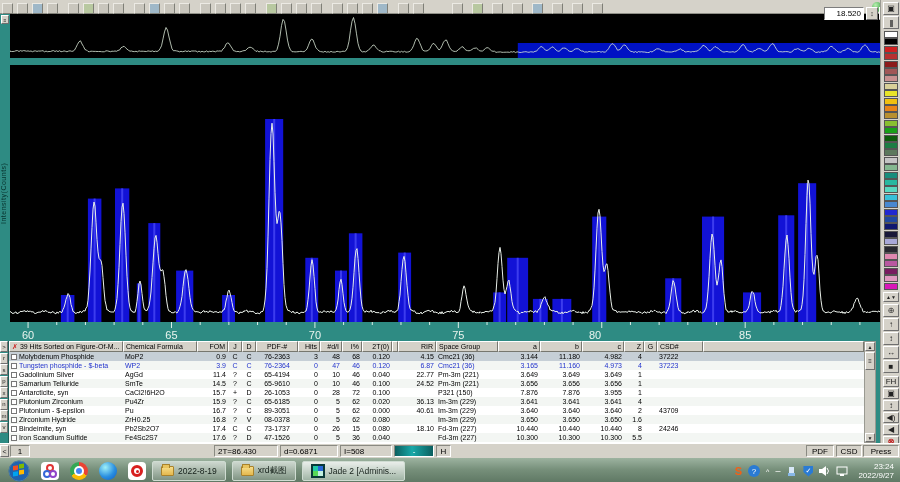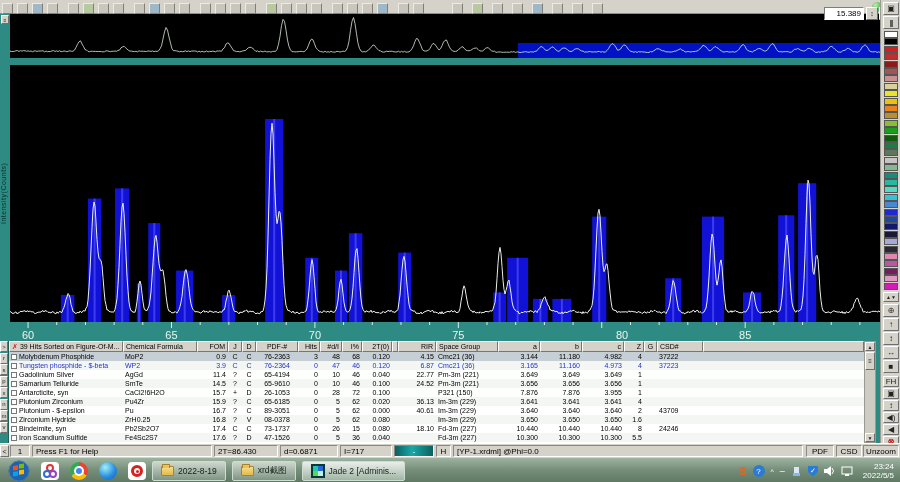--- a/index.html
+++ b/index.html
@@ -119,21 +119,21 @@
     <div class="btn3d abs" style="left:1px;top:1px;width:8px;height:9px;font-size:5px">≡</div>
   </div>
   <div id="overview" class="abs">
     <svg id="ov-svg" width="870" height="44">
         <rect x="507.7959183673469" y="29" width="362.2040816326531" height="15" fill="#0012c4"></rect>
         <path d="M0,38L0.0,37.0L1.5,37.5L3.0,37.5L4.5,37.3L6.0,36.7L7.5,36.6L9.0,37.5L10.5,36.6L12.0,37.2L13.5,36.6L15.0,36.8L16.5,37.2L18.0,36.9L19.5,37.3L21.0,37.0L22.5,37.7L24.0,37.0L25.5,36.9L27.0,37.4L28.5,37.0L30.0,37.1L31.5,36.9L33.0,36.7L34.5,37.8L36.0,37.1L37.5,37.7L39.0,37.5L40.5,37.5L42.0,36.9L43.5,36.6L45.0,37.5L46.5,36.8L48.0,37.6L49.5,36.7L51.0,37.7L52.5,37.5L54.0,36.9L55.5,37.3L57.0,37.8L58.5,37.1L60.0,36.8L61.5,37.3L63.0,37.2L64.5,36.1L66.0,33.4L67.5,30.3L69.0,27.8L70.5,26.8L72.0,30.0L73.5,32.5L75.0,35.6L76.5,36.0L78.0,37.5L79.5,37.7L81.0,37.2L82.5,37.3L84.0,37.4L85.5,37.4L87.0,37.5L88.5,37.5L90.0,37.5L91.5,37.7L93.0,37.8L94.5,37.7L96.0,36.8L97.5,36.9L99.0,37.3L100.5,37.7L102.0,37.2L103.5,37.3L105.0,37.0L106.5,37.3L108.0,36.4L109.5,36.1L111.0,33.8L112.5,33.0L114.0,32.2L115.5,33.7L117.0,35.1L118.5,36.3L120.0,37.2L121.5,37.0L123.0,37.5L124.5,37.6L126.0,37.3L127.5,37.8L129.0,36.8L130.5,37.3L132.0,37.2L133.5,37.3L135.0,37.4L136.5,37.5L138.0,36.9L139.5,37.2L141.0,37.4L142.5,36.9L144.0,37.7L145.5,37.2L147.0,37.5L148.5,36.8L150.0,34.8L151.5,31.8L153.0,24.9L154.5,17.9L156.0,13.5L157.5,16.1L159.0,23.0L160.5,29.1L162.0,34.8L163.5,36.8L165.0,36.6L166.5,36.9L168.0,37.2L169.5,37.8L171.0,37.3L172.5,37.7L174.0,37.4L175.5,36.9L177.0,37.6L178.5,36.9L180.0,37.7L181.5,37.0L183.0,37.0L184.5,37.0L186.0,37.0L187.5,38.0L189.0,37.1L190.5,38.0L192.0,37.3L193.5,37.8L195.0,37.9L196.5,36.9L198.0,38.0L199.5,37.3L201.0,37.6L202.5,37.2L204.0,37.4L205.5,37.8L207.0,36.9L208.5,37.1L210.0,36.9L211.5,37.3L213.0,34.9L214.5,33.7L216.0,30.1L217.5,29.0L219.0,29.4L220.5,31.9L222.0,34.1L223.5,36.7L225.0,37.0L226.5,37.6L228.0,37.4L229.5,37.8L231.0,37.6L232.5,37.0L234.0,36.6L235.5,36.5L237.0,34.9L238.5,33.7L240.0,33.2L241.5,33.6L243.0,34.6L244.5,35.9L246.0,37.5L247.5,36.8L249.0,38.0L250.5,37.1L252.0,37.6L253.5,37.8L255.0,37.0L256.5,37.8L258.0,37.8L259.5,37.6L261.0,38.1L262.5,37.4L264.0,37.3L265.5,37.4L267.0,35.5L268.5,30.2L270.0,22.3L271.5,11.6L273.0,5.4L274.5,7.4L276.0,16.1L277.5,26.1L279.0,32.6L280.5,35.9L282.0,37.7L283.5,37.7L285.0,37.9L286.5,37.8L288.0,37.7L289.5,37.5L291.0,37.3L292.5,37.6L294.0,37.7L295.5,36.6L297.0,34.9L298.5,31.2L300.0,27.3L301.5,25.1L303.0,25.9L304.5,29.8L306.0,33.8L307.5,35.4L309.0,37.0L310.5,37.6L312.0,37.8L313.5,38.1L315.0,37.3L316.5,38.2L318.0,37.7L319.5,38.2L321.0,37.4L322.5,38.0L324.0,38.1L325.5,38.0L327.0,37.3L328.5,37.6L330.0,38.0L331.5,37.6L333.0,37.2L334.5,37.4L336.0,36.6L337.5,33.6L339.0,27.2L340.5,16.3L342.0,7.3L343.5,3.5L345.0,9.6L346.5,19.8L348.0,29.3L349.5,34.5L351.0,37.0L352.5,37.9L354.0,37.6L355.5,37.9L357.0,37.1L358.5,35.9L360.0,34.7L361.5,32.8L363.0,31.0L364.5,31.3L366.0,33.5L367.5,35.1L369.0,36.6L370.5,36.9L372.0,37.9L373.5,38.1L375.0,37.9L376.5,37.2L378.0,37.6L379.5,37.3L381.0,37.2L382.5,37.4L384.0,37.8L385.5,38.0L387.0,37.9L388.5,37.2L390.0,38.3L391.5,37.3L393.0,38.2L394.5,37.3L396.0,38.2L397.5,38.0L399.0,37.8L400.5,36.7L402.0,34.7L403.5,31.8L405.0,27.4L406.5,24.4L408.0,25.1L409.5,28.5L411.0,31.9L412.5,35.8L414.0,36.9L415.5,37.0L417.0,36.9L418.5,36.2L420.0,34.4L421.5,31.5L423.0,29.4L424.5,30.0L426.0,31.9L427.5,34.0L429.0,36.0L430.5,34.7L432.0,31.8L433.5,28.2L435.0,26.4L436.5,26.0L438.0,29.6L439.5,33.2L441.0,35.6L442.5,36.7L444.0,37.4L445.5,37.4L447.0,37.1L448.5,35.4L450.0,34.6L451.5,32.9L453.0,32.8L454.5,34.8L456.0,36.2L457.5,36.6L459.0,36.8L460.5,36.4L462.0,35.5L463.5,34.4L465.0,34.2L466.5,34.0L468.0,35.3L469.5,36.8L471.0,37.0L472.5,37.0L474.0,35.8L475.5,34.4L477.0,33.6L478.5,34.0L480.0,35.4L481.5,36.8L483.0,37.3L484.5,37.2L486.0,38.4L487.5,38.1L489.0,38.0L490.5,37.9L492.0,38.3L493.5,38.3L495.0,38.2L496.5,38.2L498.0,38.1L499.5,38.4L501.0,37.7L502.5,38.1L504.0,37.5L505.5,38.6L507.0,37.8L508.5,38.1L510.0,38.5L511.5,38.4L513.0,38.0L514.5,37.8L516.0,37.7L517.5,38.1L519.0,38.3L520.5,37.8L522.0,37.9L523.5,38.1L525.0,37.3L526.5,37.2L528.0,35.3L529.5,33.7L531.0,32.5L532.5,33.1L534.0,34.6L535.5,36.2L537.0,36.5L538.5,35.7L540.0,34.5L541.5,33.4L543.0,32.8L544.5,34.4L546.0,36.0L547.5,37.0L549.0,37.3L550.5,36.3L552.0,34.3L553.5,34.1L555.0,34.1L556.5,34.8L558.0,36.4L559.5,37.3L561.0,37.5L562.5,37.2L564.0,35.5L565.5,34.9L567.0,34.7L568.5,34.9L570.0,36.1L571.5,37.0L573.0,37.0L574.5,38.1L576.0,37.9L577.5,38.1L579.0,37.5L580.5,37.7L582.0,38.0L583.5,38.0L585.0,37.8L586.5,38.0L588.0,37.5L589.5,37.5L591.0,38.2L592.5,37.6L594.0,38.2L595.5,37.9L597.0,36.5L598.5,34.7L600.0,31.9L601.5,30.1L603.0,29.7L604.5,31.3L606.0,33.4L607.5,36.2L609.0,35.9L610.5,35.1L612.0,32.6L613.5,31.2L615.0,31.0L616.5,32.5L618.0,35.0L619.5,36.4L621.0,37.5L622.5,37.6L624.0,38.4L625.5,37.5L627.0,38.6L628.5,37.5L630.0,38.0L631.5,37.7L633.0,38.0L634.5,38.0L636.0,38.3L637.5,38.5L639.0,38.5L640.5,37.5L642.0,38.0L643.5,36.9L645.0,36.0L646.5,34.9L648.0,34.8L649.5,35.1L651.0,36.1L652.5,36.8L654.0,36.8L655.5,37.8L657.0,37.8L658.5,37.9L660.0,38.0L661.5,38.0L663.0,37.7L664.5,37.2L666.0,37.1L667.5,36.2L669.0,35.5L670.5,34.8L672.0,36.2L673.5,36.5L675.0,38.0L676.5,37.8L678.0,37.5L679.5,37.7L681.0,38.1L682.5,37.5L684.0,37.7L685.5,37.3L687.0,37.1L688.5,36.1L690.0,34.7L691.5,33.4L693.0,31.2L694.5,31.9L696.0,33.0L697.5,34.7L699.0,36.7L700.5,36.6L702.0,35.3L703.5,33.9L705.0,32.4L706.5,33.5L708.0,34.1L709.5,35.7L711.0,36.7L712.5,37.7L714.0,38.1L715.5,37.7L717.0,37.5L718.5,37.9L720.0,38.1L721.5,37.9L723.0,37.7L724.5,38.2L726.0,37.6L727.5,36.7L729.0,35.2L730.5,33.0L732.0,31.0L733.5,30.6L735.0,32.3L736.5,35.4L738.0,36.5L739.5,37.3L741.0,37.6L742.5,38.0L744.0,36.7L745.5,36.4L747.0,35.1L748.5,34.6L750.0,34.6L751.5,35.3L753.0,36.4L754.5,37.1L756.0,36.9L757.5,35.8L759.0,33.3L760.5,31.3L762.0,29.7L763.5,30.0L765.0,32.7L766.5,35.3L768.0,37.3L769.5,37.7L771.0,37.7L772.5,37.9L774.0,37.7L775.5,37.6L777.0,37.6L778.5,37.8L780.0,38.4L781.5,38.0L783.0,36.9L784.5,35.2L786.0,35.4L787.5,34.6L789.0,35.0L790.5,36.1L792.0,36.6L793.5,37.0L795.0,36.8L796.5,35.7L798.0,34.3L799.5,34.5L801.0,35.2L802.5,35.9L804.0,37.2L805.5,38.3L807.0,38.4L808.5,37.8L810.0,38.4L811.5,37.4L813.0,37.9L814.5,37.1L816.0,37.0L817.5,36.2L819.0,33.9L820.5,32.5L822.0,32.5L823.5,33.9L825.0,35.4L826.5,36.5L828.0,38.0L829.5,38.1L831.0,38.3L832.5,36.9L834.0,36.4L835.5,36.2L837.0,34.4L838.5,34.4L840.0,35.3L841.5,36.2L843.0,37.8L844.5,37.6L846.0,37.9L847.5,38.2L849.0,37.5L850.5,36.1L852.0,33.1L853.5,32.1L855.0,30.7L856.5,32.1L858.0,34.2L859.5,36.9L861.0,37.6L862.5,37.9L864.0,37.8L865.5,37.5L867.0,38.5L868.5,37.9L870.0,38.3" fill="none" stroke="#dcead8" stroke-width="0.8"></path>
       </svg>
   </div>
   <div id="separator" class="abs"></div>
 
-  <div id="valuebox" class="abs inset">15.389</div>
+  <div id="valuebox" class="abs inset">18.520</div>
   <div class="btn3d abs mini-btn" style="left:866px">↕</div>
   <div class="btn3d abs mini-btn" style="left:879px">»</div>
 
   <div id="ylabel" class="abs">Intensity(Counts)</div>
   <div id="mainplot" class="abs">
     <svg id="main-svg" width="870" height="257">
         <rect x="50.9" y="230.0" width="13.5" height="27.0" fill="#1212d6"></rect>
         <rect x="56.7" y="230.0" width="2" height="27.0" fill="#3c3cee"></rect>
         <rect x="77.9" y="133.6" width="13.5" height="123.4" fill="#1212d6"></rect>
         <rect x="83.6" y="133.6" width="2" height="123.4" fill="#3c3cee"></rect>
@@ -211,21 +211,21 @@
         <line x1="745.1829871414441" y1="0" x2="745.1829871414441" y2="6" stroke="#dcefe8" stroke-width="1"></line>
         <line x1="773.8674579624134" y1="0" x2="773.8674579624134" y2="3" stroke="#dcefe8" stroke-width="1"></line>
         <line x1="802.5519287833827" y1="0" x2="802.5519287833827" y2="3" stroke="#dcefe8" stroke-width="1"></line>
         <line x1="831.2363996043521" y1="0" x2="831.2363996043521" y2="3" stroke="#dcefe8" stroke-width="1"></line>
         <line x1="859.9208704253214" y1="0" x2="859.9208704253214" y2="3" stroke="#dcefe8" stroke-width="1"></line>
       </svg>
   <div class="tick-label" style="left: 28.0712px;">60</div>
       <div class="tick-label" style="left: 171.494px;">65</div>
       <div class="tick-label" style="left: 314.916px;">70</div>
       <div class="tick-label" style="left: 458.338px;">75</div>
-      <div class="tick-label" style="left: 622px;">80</div>
+      <div class="tick-label" style="left: 595px;">80</div>
       <div class="tick-label" style="left: 745.183px;">85</div>
     </div>
 
   <div id="sidebar" class="abs">
     <div class="btn3d side-btn" style="top:2px;height:13px">▣</div>
     <div class="btn3d side-btn" style="top:16px;height:13px;letter-spacing:-1px">|||</div>
     <div id="palette">
         <div class="swatch" style="top: 31px; background: rgb(255, 255, 255);"></div>
         <div class="swatch" style="top: 38.4px; background: rgb(0, 0, 0);"></div>
         <div class="swatch" style="top: 45.8px; background: rgb(208, 32, 32);"></div>
@@ -584,31 +584,29 @@
       </svg>
     <svg width="12" height="11">
         <path d="M3 1 L0 4 L2 6 L2 10 L10 10 L10 6 L12 4 L9 1 L6 3 Z" fill="#2a7bd4"></path>
       </svg>
     <span class="glyph" style="color:#7a93ad">▦</span>
   </div>
 
   <div id="statusbar" class="abs">
     <div class="btn3d" style="position:absolute;left:0;top:1px;width:9px;height:12px">&lt;</div>
     <div class="sb" style="left:10px;width:20px;justify-content:center">1</div>
-    <div class="sb" style="left:32px;width:180px">Press F1 for Help</div>
     <div class="sb" style="left:214px;width:64px">2T=86.430</div>
     <div class="sb" style="left:280px;width:58px">d=0.6871</div>
-    <div class="sb" style="left:340px;width:52px">I=717</div>
+    <div class="sb" style="left:340px;width:52px">I=508</div>
     <div class="sb" style="left:394px;width:40px;justify-content:center;color:#fff;
          background:linear-gradient(90deg,#0c5f5f,#19a8a8 45%,#0c5f5f)">-</div>
     <div class="sb" style="left:436px;width:15px;justify-content:center">H</div>
-    <div class="sb" style="left:453px;width:350px">[YP-1.xrdml] @Phi=0.0</div>
     <div class="sb" style="left:806px;width:28px;justify-content:center">PDF</div>
     <div class="sb" style="left:836px;width:26px;justify-content:center">CSD</div>
-    <div class="sb" style="left:863px;width:36px;justify-content:center">Unzoom</div>
+    <div class="sb" style="left:863px;width:36px;justify-content:center">Press</div>
   </div>
 
   <div id="taskbar" class="abs">
     <svg class="tb-ic2" style="margin-left:8px;width:22px;height:22px">
       <circle cx="11" cy="11" r="10" fill="#1f63b0" stroke="#123c6e"></circle>
       <circle cx="11" cy="11" r="10" fill="none" stroke="#7ec0ea" stroke-opacity=".5"></circle>
       <g transform="translate(5,5)">
         <rect x="0" y="1" width="5" height="4.5" fill="#f25022" transform="skewY(-8)"></rect>
         <rect x="6" y="0" width="5" height="4.5" fill="#7fba00" transform="skewY(-8)"></rect>
         <rect x="0" y="7" width="5" height="4.5" fill="#00a4ef" transform="skewY(-8)"></rect>
@@ -660,18 +658,18 @@
       <svg width="11" height="10">
           <polygon points="0,3 3,3 7,0 7,10 3,7 0,7" fill="#fff"></polygon>
           <path d="M8 2 q3 3 0 6" stroke="#fff" fill="none"></path>
         </svg>
       <svg width="12" height="11">
           <rect x="1" y="1" width="10" height="7" fill="none" stroke="#fff"></rect>
           <rect x="4" y="8" width="4" height="2" fill="#fff"></rect>
         </svg>
       <div id="clock">
         <div>23:24</div>
-        <div>2022/5/5</div>
+        <div>2022/9/27</div>
       </div>
     </div>
   </div>
 
 </div>
 
 </body></html>

